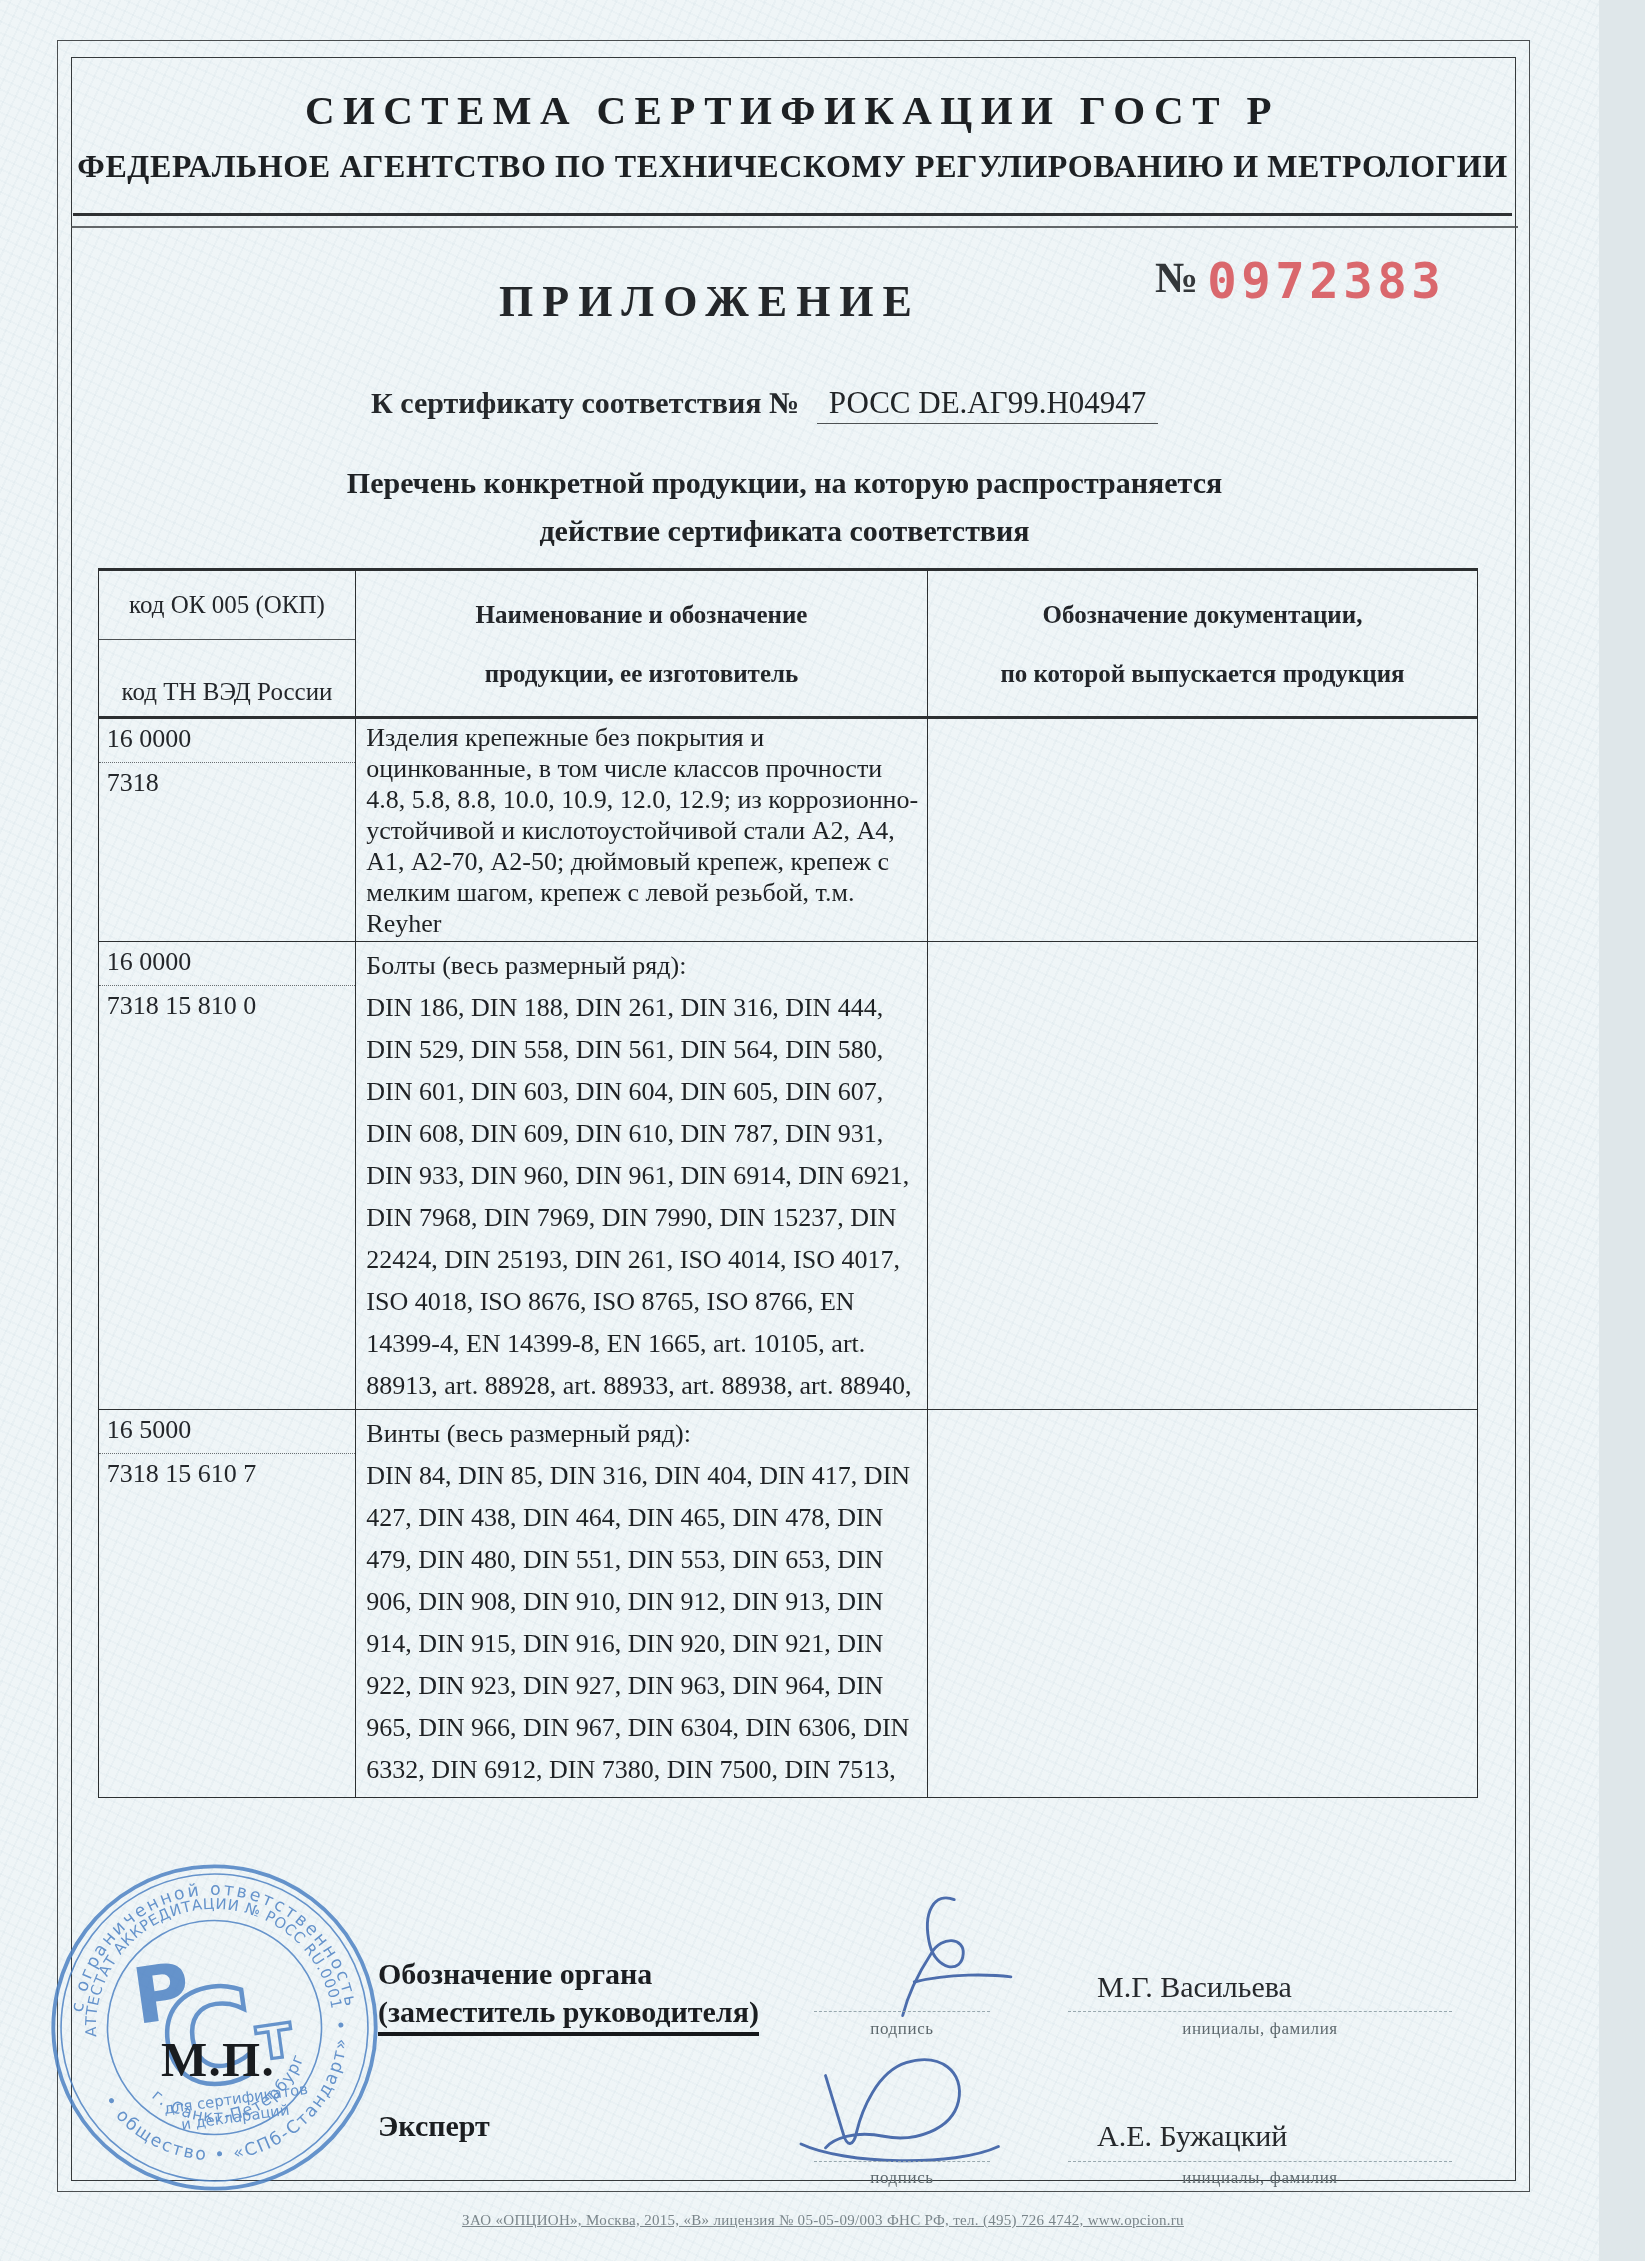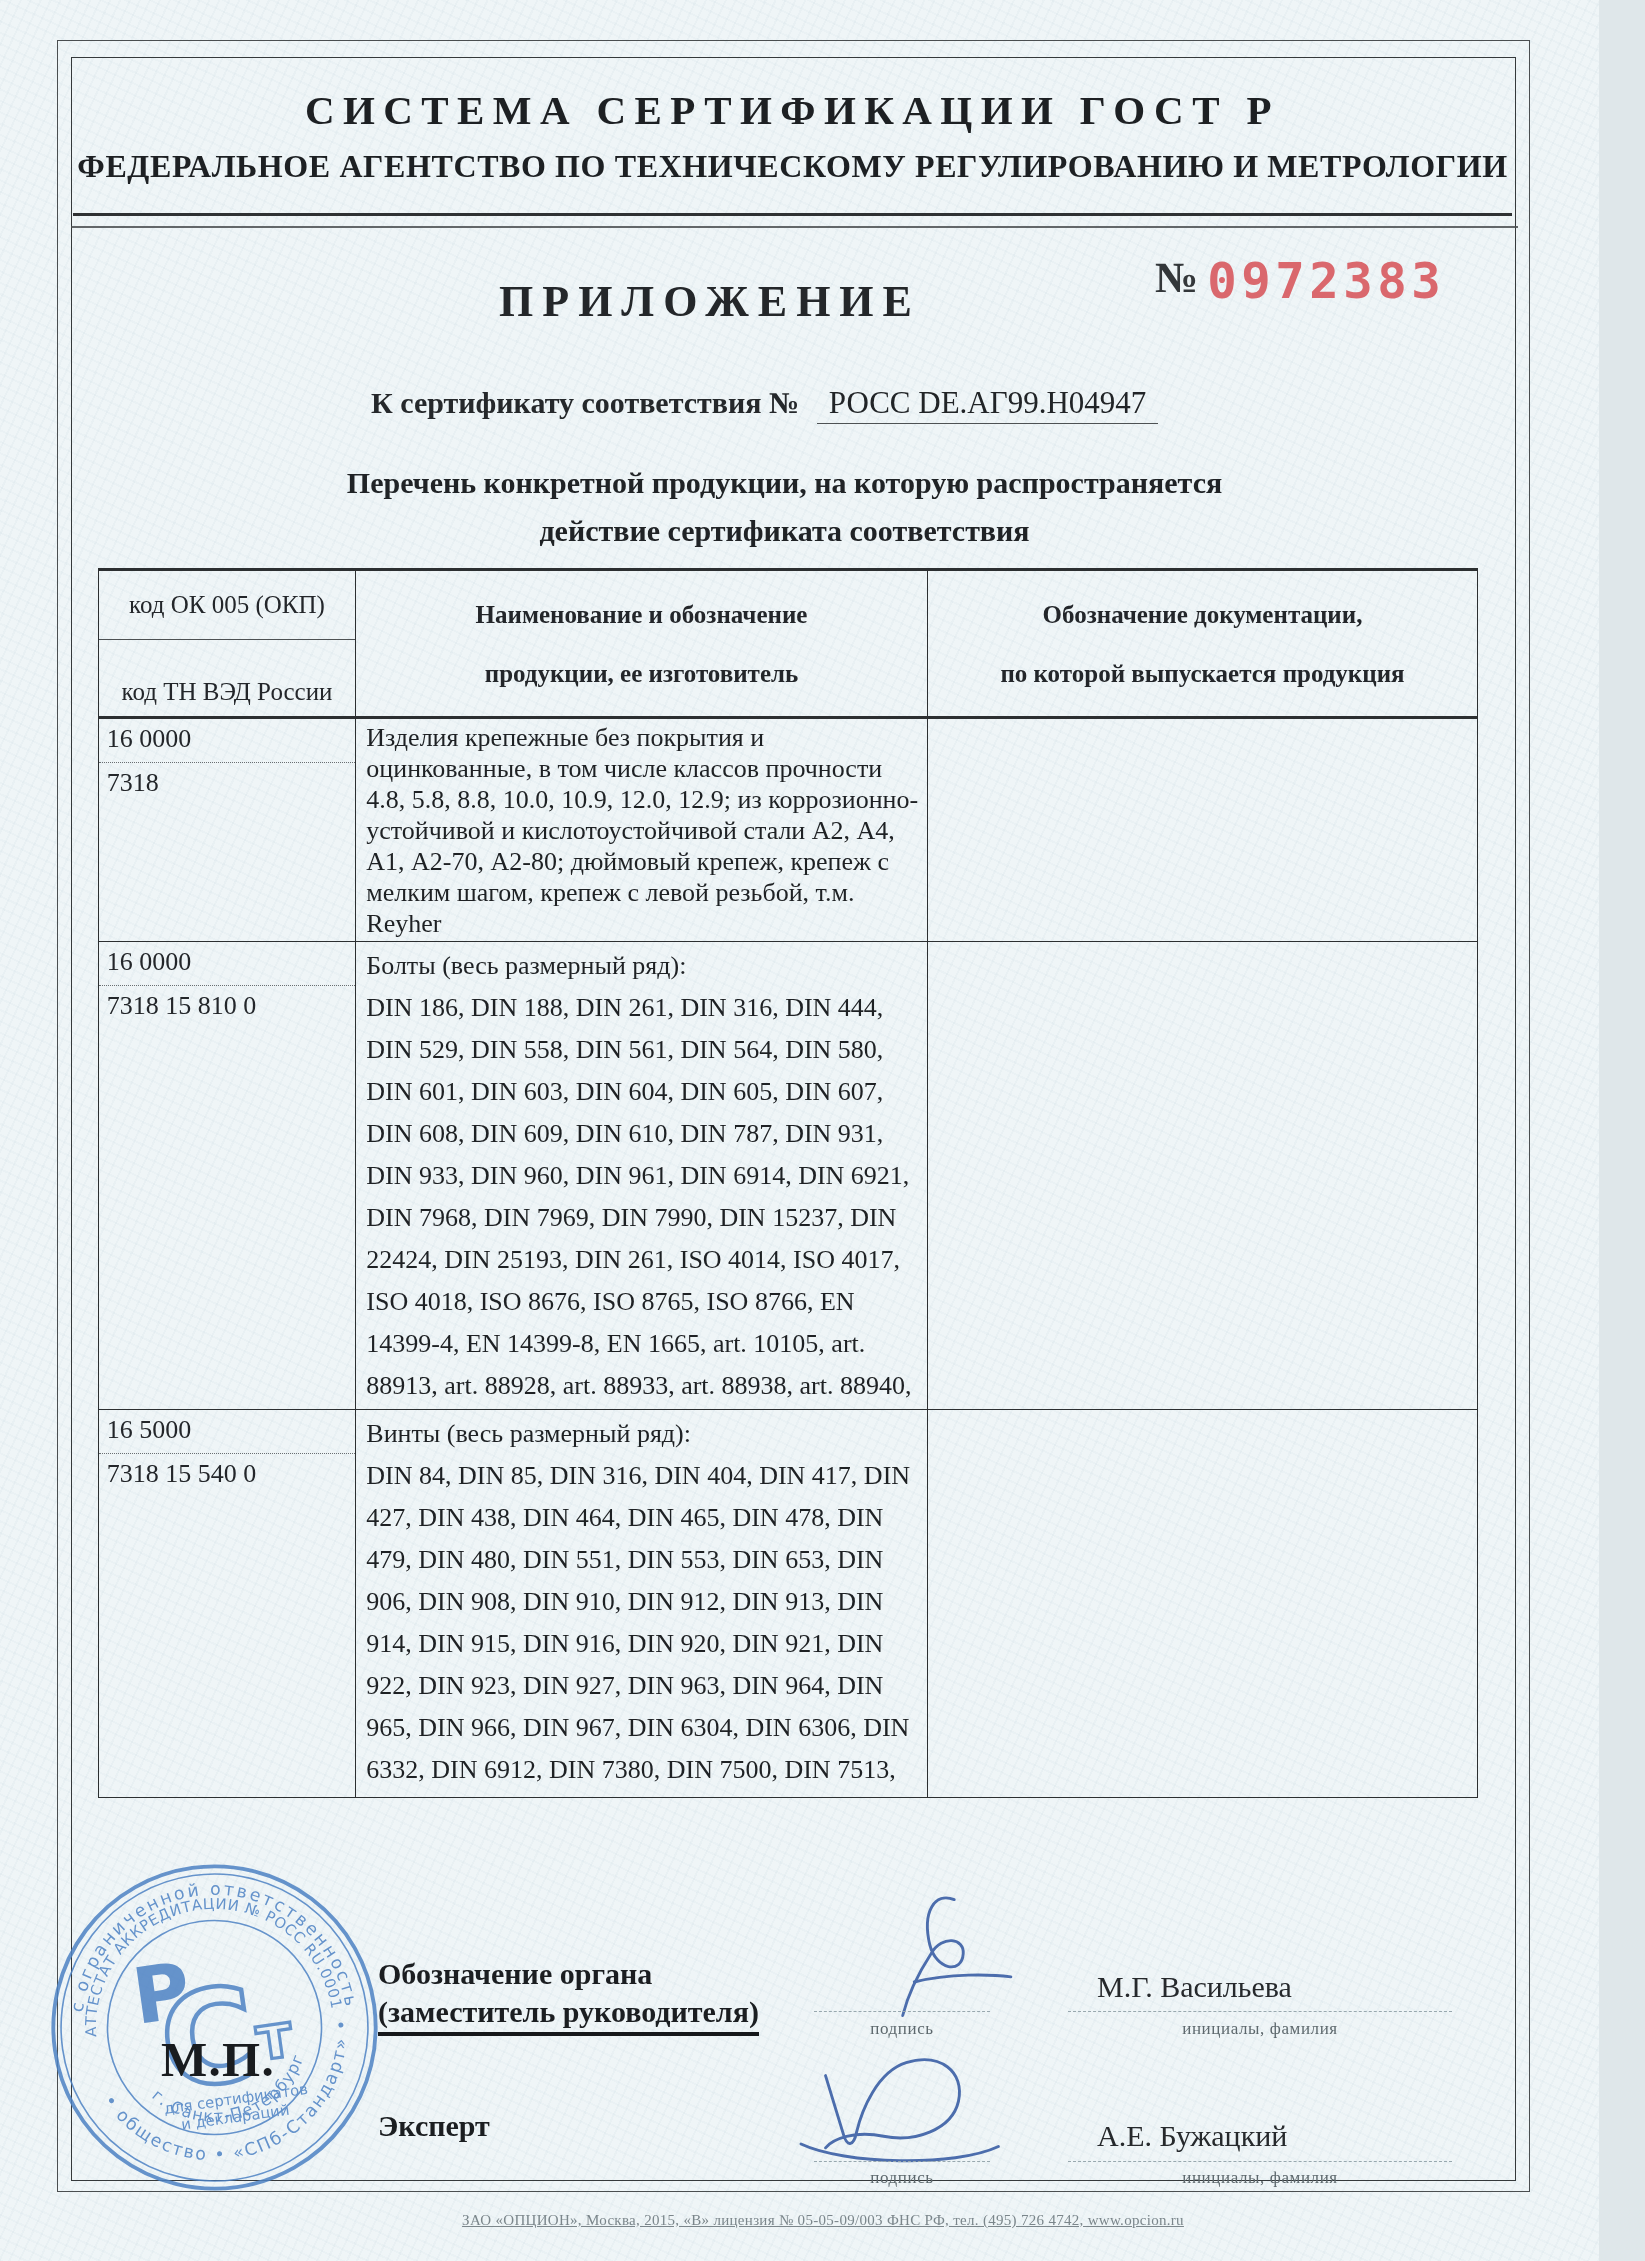--- a/index.html
+++ b/index.html
@@ -104,36 +104,36 @@
     <div class="cell head head-center">Наименование и обозначение
 продукции, ее изготовитель</div>
     <div class="cell head head-center last-col">Обозначение документации,
 по которой выпускается продукция</div>
 
     <div class="cell code-cell">
       <div>16 0000</div>
       <div class="code-sep"></div>
       <div>7318</div>
     </div>
-    <div class="cell prod-cell lh-tight">Изделия крепежные без покрытия и оцинкованные, в том числе классов прочности 4.8, 5.8, 8.8, 10.0, 10.9, 12.0, 12.9; из коррозионно-устойчивой и кислотоустойчивой стали А2, А4, А1, А2-70, А2-80;  дюймовый крепеж, крепеж с мелким шагом, крепеж с левой резьбой, т.м. Reyher</div>
+    <div class="cell prod-cell lh-tight">Изделия крепежные без покрытия и оцинкованные, в том числе классов прочности 4.8, 5.8, 8.8, 10.0, 10.9, 12.0, 12.9; из коррозионно-устойчивой и кислотоустойчивой стали А2, А4, А1, А2-70, А2-50;  дюймовый крепеж, крепеж с мелким шагом, крепеж с левой резьбой, т.м. Reyher</div>
     <div class="cell doc-cell last-col"></div>
 
     <div class="cell code-cell">
       <div>16 0000</div>
       <div class="code-sep"></div>
       <div>7318 15 810 0</div>
     </div>
     <div class="cell prod-cell lh-loose">Болты (весь размерный ряд):
 DIN 186, DIN 188, DIN 261, DIN 316, DIN 444, DIN 529, DIN 558, DIN 561, DIN 564, DIN 580, DIN 601, DIN 603, DIN 604, DIN 605, DIN 607, DIN 608, DIN 609, DIN 610, DIN 787, DIN 931, DIN 933, DIN 960, DIN 961, DIN 6914, DIN 6921, DIN 7968, DIN 7969, DIN 7990, DIN 15237, DIN 22424, DIN 25193, DIN 261, ISO 4014, ISO 4017, ISO 4018, ISO 8676, ISO 8765, ISO 8766,  EN 14399-4, EN 14399-8, EN 1665, art. 10105, art. 88913, art. 88928, art. 88933, art. 88938, art. 88940,  art. 88941, art. 88950, art. 88972; Болты BUMAX 88, BUMAX 109: ISO 4014, ISO 4017</div>
     <div class="cell doc-cell last-col"></div>
 
     <div class="cell code-cell last-row">
       <div>16 5000</div>
       <div class="code-sep"></div>
-      <div>7318 15 540 0</div>
+      <div>7318 15 610 7</div>
     </div>
     <div class="cell prod-cell lh-loose last-row">Винты (весь размерный ряд):
 DIN 84, DIN 85, DIN 316, DIN 404, DIN 417, DIN 427, DIN 438, DIN 464, DIN 465, DIN 478, DIN 479, DIN 480, DIN 551, DIN 553, DIN 653, DIN 906, DIN 908, DIN 910, DIN 912, DIN 913, DIN 914, DIN 915, DIN 916, DIN 920, DIN 921, DIN 922, DIN 923, DIN 927, DIN 963, DIN 964, DIN 965, DIN 966, DIN 967, DIN 6304, DIN 6306, DIN 6332, DIN 6912, DIN 7380, DIN 7500, DIN 7513, DIN 7516,  DIN 7643, DIN 7964, DIN 7984, DIN 7985, DIN 7991, DIN 15237</div>
     <div class="cell doc-cell last-col last-row"></div>
   </div>
 
   <div class="role1">
     <div>Обозначение органа</div>
     <span class="l2">(заместитель руководителя)</span>
   </div>

